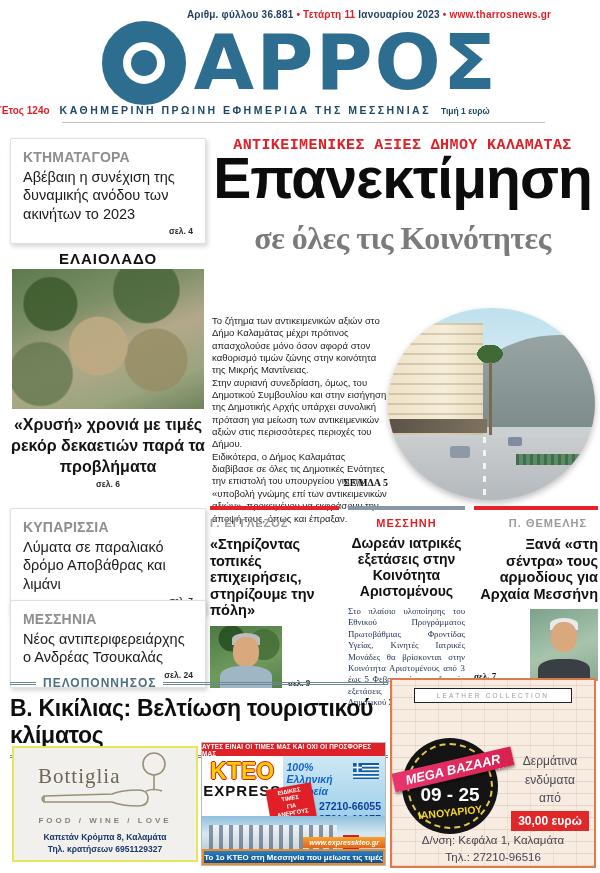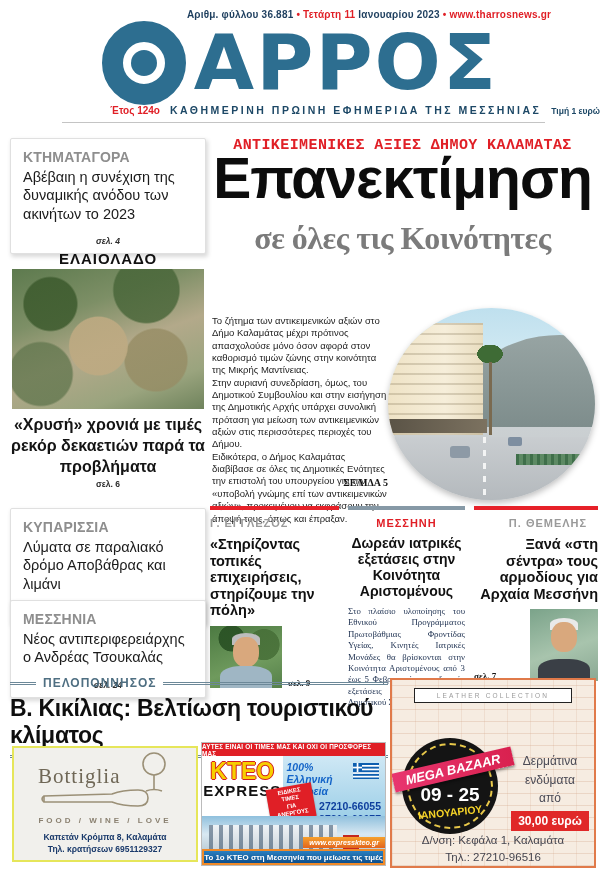--- a/index.html
+++ b/index.html
@@ -30,37 +30,37 @@
     width:26px; height:26px; margin:-13px 0 0 -13px;
     border-radius:50%; background:#2d6e90;
   }
   .logo-text {
     font-family:"DejaVu Sans", sans-serif;
     font-size:78px; font-weight:900; color:#2d6e90;
     letter-spacing:2px; line-height:.9; transform:scaleY(.98);
   }
   .subtitle-row {
     position:absolute; top:104px; left:0; right:0;
-    display:flex; align-items:baseline; justify-content:flex-end; gap:10px;
+    display:flex; align-items:baseline; justify-content:flex-start; gap:10px;
   }
   .year { color:#e01f26; font-size:10px; font-weight:bold; }
   .tagline { color:#1d4866; font-size:10.5px; font-weight:bold; letter-spacing:2.5px; }
   .price { color:#1d4866; font-size:8.5px; font-weight:bold; }
   .head-rule { position:absolute; top:122px; left:62px; right:55px; border-top:1px solid #c4c4c4; }
 
   
   .card {
     position:absolute; left:10px; width:196px; background:#fff;
     border:1px solid #e0e0e0; border-radius:2px;
     box-shadow:1.5px 2.5px 4px rgba(0,0,0,.15);
     padding:10px 12px 7px;
   }
   .card-title { color:#8e8e8e; font-weight:bold; font-size:14px; letter-spacing:.2px; }
   .card-text { font-size:14.5px; color:#1b1b1b; line-height:1.27; margin-top:3px; }
-  .card-page { text-align:center; font-size:8.5px; font-weight:bold; color:#2a2a2a; margin-top:13px;font-style:italic; }
+  .card-page { text-align:right; font-size:8.5px; font-weight:bold; color:#2a2a2a; margin-top:3px; }
 
   .olive-section-title {
     position:absolute; top:250px; left:10px; width:196px;
     text-align:center; font-size:15px; font-weight:bold; color:#111; letter-spacing:1px;
   }
   .olive-photo {
     position:absolute; top:269px; left:12px; width:192px; height:140px;
     background:
       radial-gradient(circle at 20% 25%, rgba(60,90,45,.85) 0 14%, transparent 15%),
       radial-gradient(circle at 70% 15%, rgba(70,100,55,.8) 0 18%, transparent 19%),

